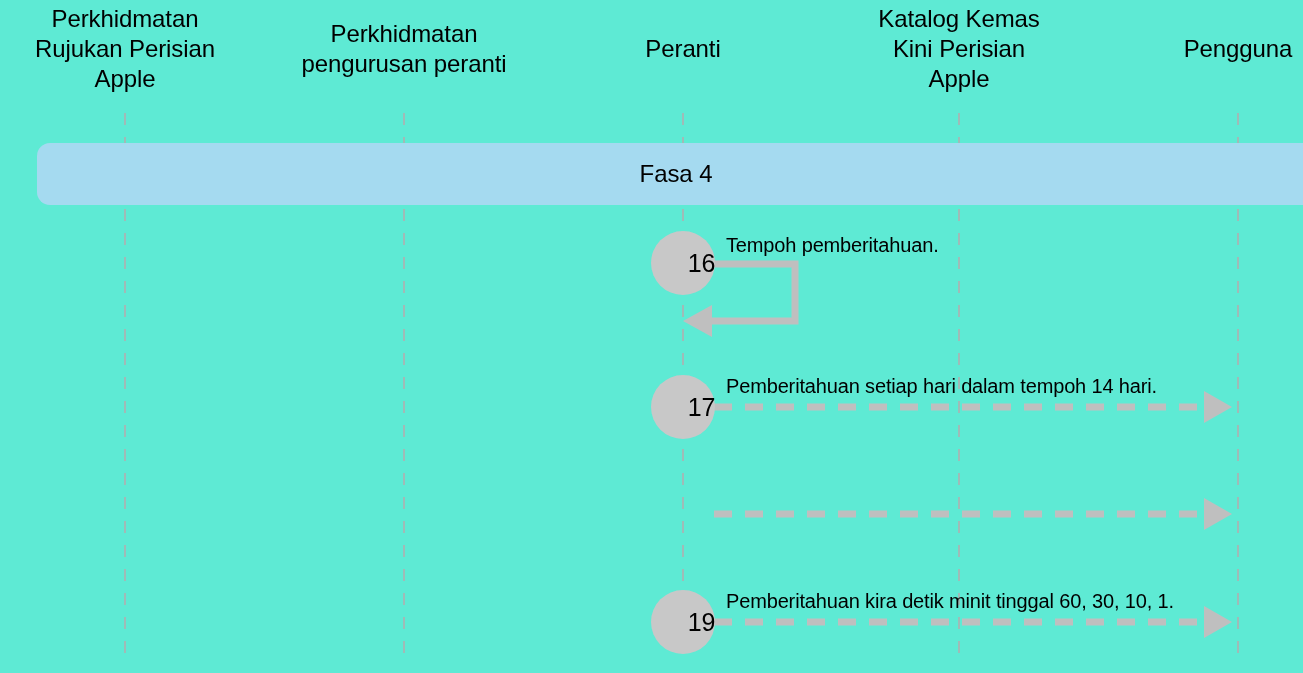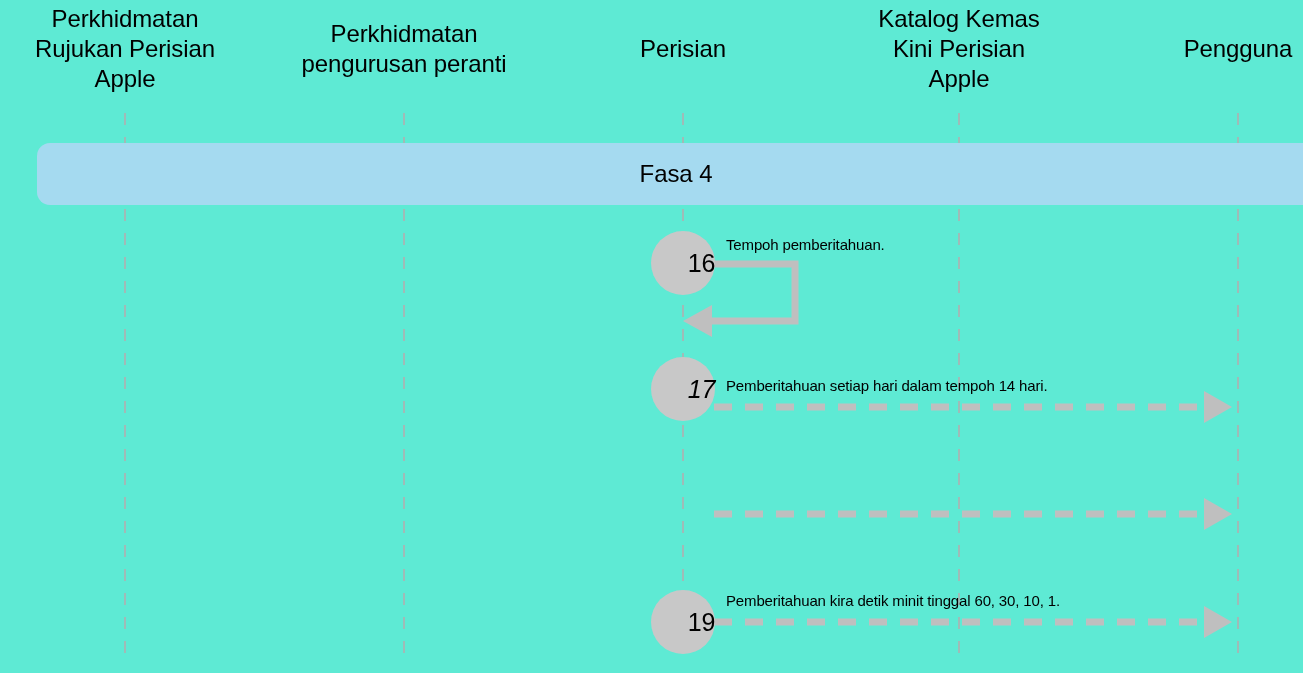--- a/index.html
+++ b/index.html
@@ -67,21 +67,21 @@
   }
   .step-number {
     color: #000000;
     font-size: 25px;
     line-height: 25px;
     letter-spacing: -0.3px;
   }
   .step-label {
     position: absolute;
     color: #000000;
-    font-size: 15px;
+    font-size: 20px;
     line-height: 24px;
     letter-spacing: -0.15px;
     white-space: nowrap;
   }
 </style>
 </head>
 <body>
 
 <div id="diagram">
 
@@ -116,36 +116,36 @@
       <line x1="714" y1="622" x2="1205" y2="622" stroke="#bfbfbf" stroke-width="7" stroke-dasharray="18 13"></line>
       <polygon points="1232,622 1204,606 1204,638" fill="#bfbfbf"></polygon>
     </g>
   </svg>
 
   <div class="col-header" style="left:125px; top:4px; width:250px;">Perkhidmatan
 Rujukan Perisian
 Apple</div>
   <div class="col-header" style="left:404px; top:19px; width:270px;">Perkhidmatan
 pengurusan peranti</div>
-  <div class="col-header" style="left:683px; top:34px; width:200px;">Perisian</div>
+  <div class="col-header" style="left:683px; top:34px; width:200px;">Peranti</div>
   <div class="col-header" style="left:959px; top:4px; width:230px;">Katalog Kemas
 Kini Perisian
 Apple</div>
   <div class="col-header" style="left:1238px; top:34px; width:200px;">Pengguna</div>
 
   <div class="phase-banner">
     <span class="phase-label">Fasa 4</span>
   </div>
 
   <div class="step-circle" style="left:683px; top:231px;">
     <span class="step-number">16</span>
   </div>
   <div class="step-label" style="left:726px; top:233px;">Tempoh pemberitahuan.</div>
 
-  <div class="step-circle" style="left:683px; top:357px;font-style:italic;">
+  <div class="step-circle" style="left:683px; top:375px;">
     <span class="step-number">17</span>
   </div>
   <div class="step-label" style="left:726px; top:374px;">Pemberitahuan setiap hari dalam tempoh 14 hari.</div>
 
 
   <div class="step-circle" style="left:683px; top:590px;">
     <span class="step-number">19</span>
   </div>
   <div class="step-label" style="left:726px; top:589px;">Pemberitahuan kira detik minit tinggal 60, 30, 10, 1.</div>
 

